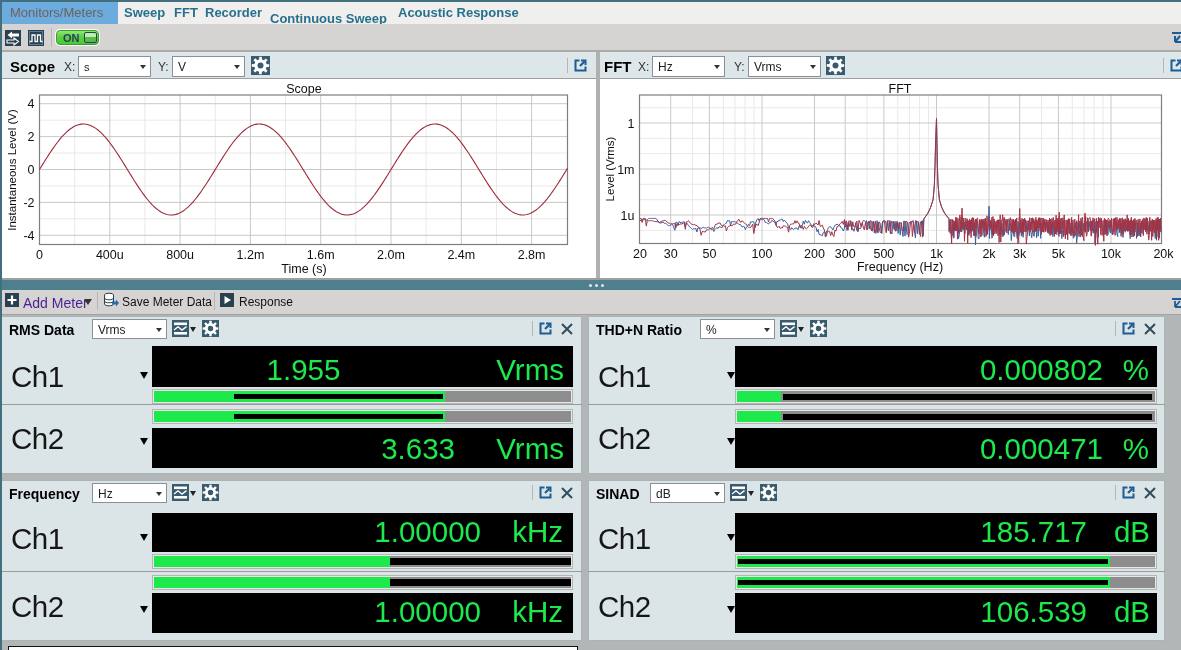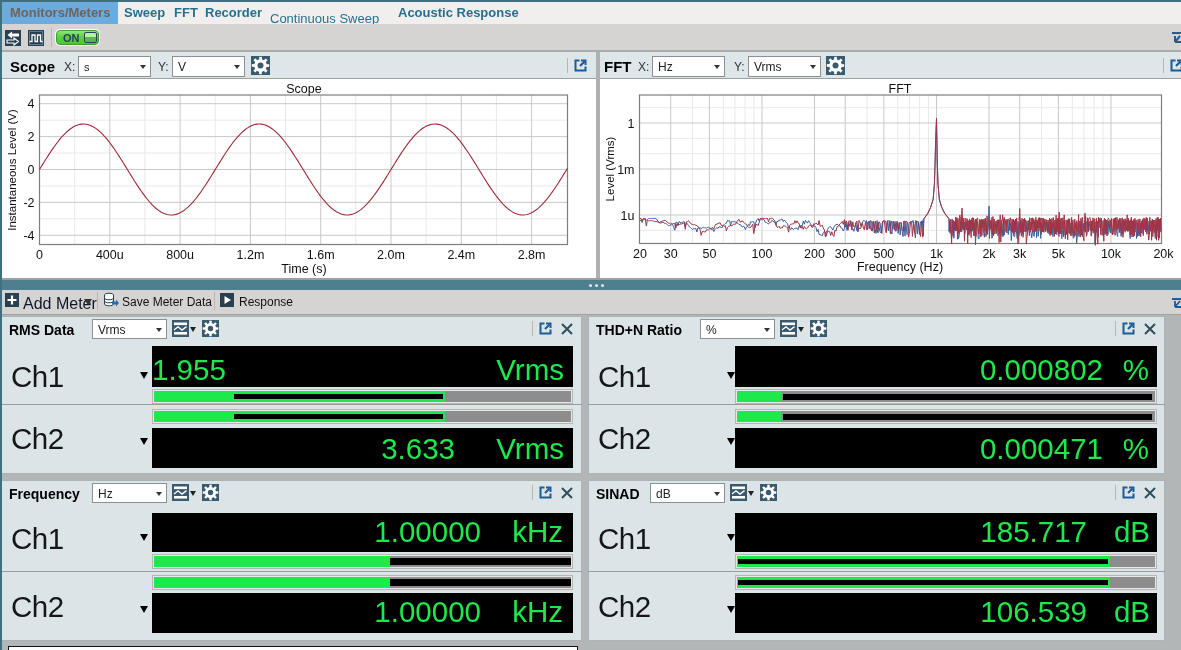--- a/index.html
+++ b/index.html
@@ -1,21 +1,21 @@
 <!DOCTYPE html>
 <html><head><meta charset="utf-8"><style>*{margin:0;padding:0;box-sizing:border-box}body{width:1181px;height:650px;position:relative;font-family:"Liberation Sans",sans-serif;background:#b3b6b6;overflow:hidden}.abs{position:absolute}</style></head><body>
 <div class="abs" style="left:0;top:0;width:1181px;height:2px;background:#416f7d"></div>
 <div class="abs" style="left:0;top:0;width:2px;height:650px;background:#416f7d;z-index:50"></div>
 <div class="abs" style="left:2px;top:2px;width:1179px;height:22px;background:#f0efee"></div>
 <div class="abs" style="left:2px;top:2px;width:116px;height:22px;background:#6cabdd"></div>
-<span class="abs" style="left:10px;top:5px;font-size:13px;font-weight:bold;color:#6b635c">Monitors/Meters</span>
+<span class="abs" style="left:10px;top:5px;font-size:13px;font-weight:normal;color:#6b635c">Monitors/Meters</span>
 <span class="abs" style="left:124px;top:5px;font-size:13px;font-weight:bold;color:#26708e">Sweep</span>
 <span class="abs" style="left:174px;top:5px;font-size:13px;font-weight:bold;color:#26708e">FFT</span>
 <span class="abs" style="left:205px;top:5px;font-size:13px;font-weight:bold;color:#26708e">Recorder</span>
-<span class="abs" style="left:270px;top:11px;font-size:13px;font-weight:normal;color:#26708e">Continuous Sweep</span>
+<span class="abs" style="left:270px;top:11px;font-size:13px;font-weight:bold;color:#26708e">Continuous Sweep</span>
 <span class="abs" style="left:398px;top:5px;font-size:13px;font-weight:bold;color:#26708e">Acoustic Response</span>
 <div class="abs" style="left:2px;top:24px;width:1179px;height:26px;background:#d6d4d2"></div>
 <svg class="abs" style="left:5px;top:30px" width="16" height="16">
     <rect width="16" height="16" fill="#284050"></rect>
     <path d="M7 1.5L2.5 5L7 8.5V6.5H14V3.5H7Z" fill="#fff"></path>
     <path d="M9 8L13.5 11.5L9 15V13H2V10H9Z" fill="none" stroke="#fff" stroke-width="1.1"></path>
   </svg>
 <svg class="abs" style="left:28px;top:30px" width="16" height="16">
     <rect width="16" height="16" fill="#284050"></rect>
     <rect x="1.5" y="1.5" width="13" height="13" fill="none" stroke="#5d7c94" stroke-width="1"></rect>
@@ -148,21 +148,21 @@
 <div class="abs" style="left:0;top:278px;width:1181px;height:2px;background:#9f9f9f"></div>
 <div class="abs" style="left:0;top:280px;width:1181px;height:10px;background:#4e7f8e"></div>
 <div class="abs" style="left:589px;top:283.5px;width:3px;height:3px;border-radius:1.5px;background:#e2eaec"></div>
 <div class="abs" style="left:595px;top:283.5px;width:3px;height:3px;border-radius:1.5px;background:#e2eaec"></div>
 <div class="abs" style="left:601px;top:283.5px;width:3px;height:3px;border-radius:1.5px;background:#e2eaec"></div>
 <div class="abs" style="left:0;top:290px;width:1181px;height:25px;background:#d6d4d2;border-bottom:1px solid #a2a2a2"></div>
 <svg class="abs" style="left:5px;top:293px" width="14" height="14">
     <rect width="14" height="14" fill="#284050"></rect>
     <path d="M7 2.5V11.5M2.5 7H11.5" stroke="#fff" stroke-width="2.2"></path>
   </svg>
-<span class="abs" style="left:23px;top:295px;font-size:16px;color:#0f172a">Add Meter</span>
+<span class="abs" style="left:23px;top:295px;font-size:14px;color:#4c1d95">Add Meter</span>
 <div style="position:absolute;left:84px;top:299px;width:0;height:0;border-left:4.0px solid transparent;border-right:4.0px solid transparent;border-top:6px solid #333"></div>
 <div class="abs" style="left:97px;top:292px;width:1px;height:18px;background:#b9b7b5"></div>
 <svg class="abs" style="left:103px;top:292px" width="16" height="16">
     <ellipse cx="6" cy="3" rx="4.5" ry="1.8" fill="#fff" stroke="#284050" stroke-width="1"></ellipse>
     <path d="M1.5 3V12c0 1 2 1.8 4.5 1.8s4.5-.8 4.5-1.8V3" fill="#fff" stroke="#284050" stroke-width="1"></path>
     <path d="M1.5 6c0 1 2 1.8 4.5 1.8S10.5 7 10.5 6M1.5 9c0 1 2 1.8 4.5 1.8S10.5 10 10.5 9" fill="none" stroke="#284050" stroke-width="1"></path>
     <path d="M9 9.5h4v-2l3 3.5-3 3.5v-2H9Z" fill="#2d6da8"></path>
   </svg>
 <span class="abs" style="left:122px;top:295px;font-size:12px;color:#111">Save Meter Data</span>
 <div class="abs" style="left:214px;top:292px;width:1px;height:18px;background:#b9b7b5"></div>
@@ -205,21 +205,21 @@
     <path d="M5.5 1.5H1.5V11.5H11.5V7.5" fill="none" stroke="#1d5c94" stroke-width="2"></path>
     <path d="M7 1.5H11.5V6" fill="none" stroke="#1d5c94" stroke-width="2"></path>
     <path d="M10.5 2.5L6 7" stroke="#1d5c94" stroke-width="2.2"></path>
   </svg>
 <svg width="12" height="12" style="position:absolute;left:561px;top:323px">
     <path d="M1 1L11 11M11 1L1 11" stroke="#2e4e5c" stroke-width="2"></path>
   </svg>
 <span class="abs" style="left:11px;top:360px;font-size:29.5px;line-height:34px;color:#161616;letter-spacing:-0.5px">Ch1</span>
 <div style="position:absolute;left:140px;top:372px;width:0;height:0;border-left:4.8px solid transparent;border-right:4.8px solid transparent;border-top:7px solid #000"></div>
 <div class="abs" style="left:152px;top:346px;width:421px;height:41px;background:#000"></div>
-<span class="abs" style="left:152px;top:353px;width:303px;text-align:left;font-size:29.5px;line-height:34px;color:#1de94c">1.955</span>
+<span class="abs" style="left:152px;top:353px;width:303px;text-align:center;font-size:29.5px;line-height:34px;color:#1de94c">1.955</span>
 <span class="abs" style="left:152px;top:353px;width:412px;text-align:right;font-size:29.5px;line-height:34px;color:#1de94c">Vrms</span>
 <div class="abs" style="left:152px;top:389px;width:421px;height:15px;background:#e8e8e8;border:1px solid #b5b5b5"></div>
 <div class="abs" style="left:154px;top:391px;width:291px;height:11px;background:#1de94c"></div>
 <div class="abs" style="left:445px;top:391px;width:126px;height:11px;background:#8d8d8d"></div>
 <div class="abs" style="left:234px;top:394px;width:209px;height:5px;background:#000"></div>
 <div class="abs" style="left:1px;top:404px;width:581px;height:1px;background:#9b9b9b"></div>
 <div class="abs" style="left:152px;top:409px;width:421px;height:15px;background:#e8e8e8;border:1px solid #b5b5b5"></div>
 <div class="abs" style="left:154px;top:411px;width:291px;height:11px;background:#1de94c"></div>
 <div class="abs" style="left:445px;top:411px;width:126px;height:11px;background:#8d8d8d"></div>
 <div class="abs" style="left:234px;top:414px;width:209px;height:5px;background:#000"></div>

